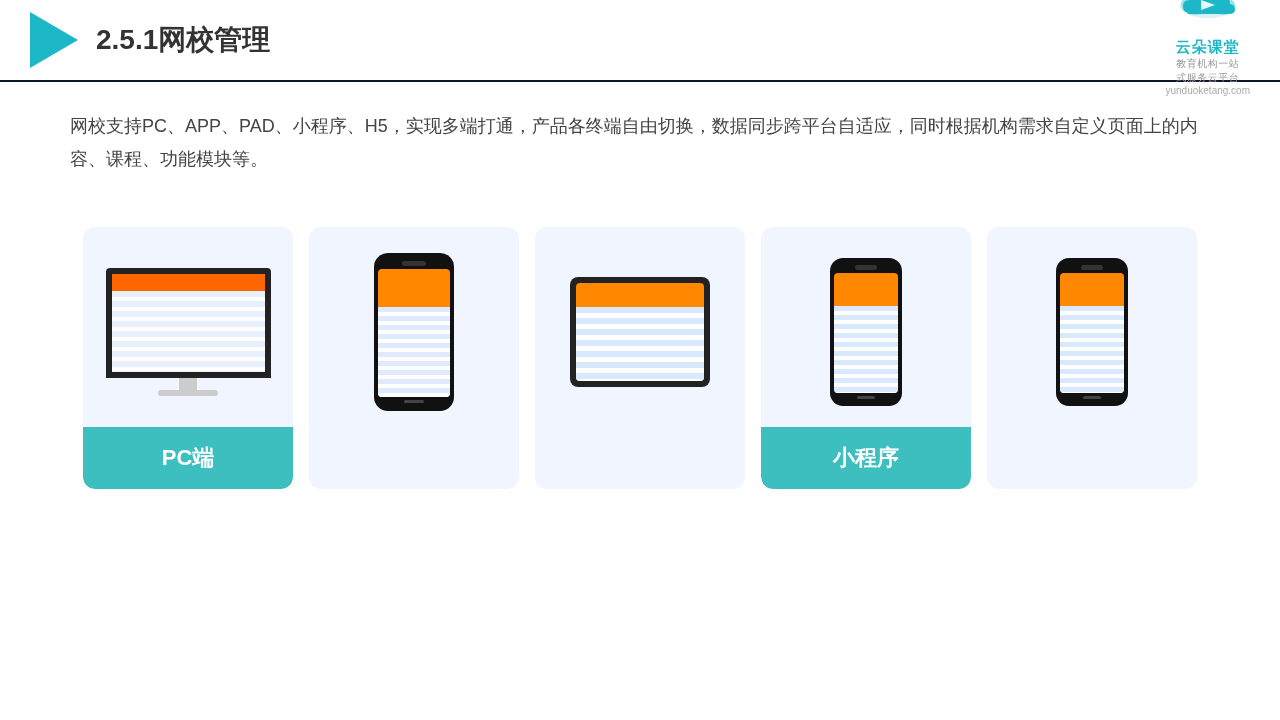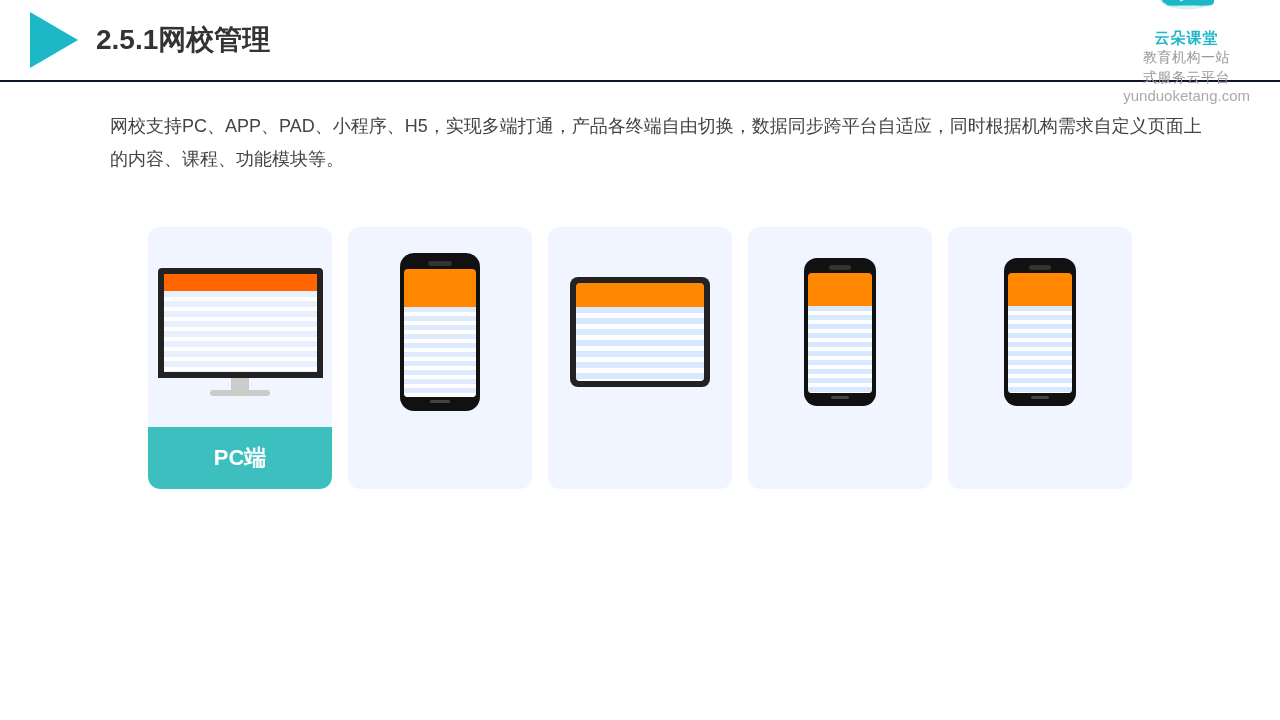--- a/index.html
+++ b/index.html
@@ -50,48 +50,48 @@
     .brand-name {
       font-size: 15px;
       color: #1db8c8;
       font-weight: bold;
       margin-top: 16px;
       letter-spacing: 1px;
       font-family: Liberation Serif, serif;
     }
 
     .brand-sub {
-      font-size: 14px;
+      font-size: 10px;
       color: #999;
       letter-spacing: 0.5px;
       text-align: center;
       line-height: 1.4;
     }
 
     
     .description {
-      padding: 28px 70px 20px 110px;
+      padding: 28px 70px 20px 70px;
       font-size: 18px;
       color: #444;
       line-height: 1.85;
     }
 
     
     .cards-container {
       display: flex;
       justify-content: center;
       gap: 16px;
       padding: 20px 50px;
       margin-top: 10px;
     }
 
     .card {
       background: #f0f5ff;
       border-radius: 12px;
-      width: 184px;
+      width: 210px;
       display: flex;
       flex-direction: column;
       align-items: flex-start;
       overflow: hidden;
       flex-shrink: 0;
     }
 
     .card-image-area {
       width: 100%;
       height: 200px;
@@ -294,21 +294,21 @@
       <ellipse cx="35" cy="22" rx="28" ry="12" fill="#1db8c8" opacity="0.18"></ellipse>
       <ellipse cx="22" cy="20" rx="14" ry="11" fill="#1db8c8" opacity="0.3"></ellipse>
       <ellipse cx="50" cy="22" rx="12" ry="9" fill="#1db8c8" opacity="0.3"></ellipse>
 
       <path d="M14,28 Q10,28 10,22 Q10,16 17,16 Q17,10 25,10 Q30,6 37,10 Q44,6 50,12 Q57,12 57,20 Q62,20 62,26 Q62,30 56,30 L18,30 Q14,30 14,28 Z" fill="#1db8c8"></path>
 
       <polygon points="28,16 28,26 42,21" fill="#fff" opacity="0.9"></polygon>
     </svg>
     <span class="brand-name">云朵课堂</span>
     <span class="brand-sub">教育机构一站<br>式服务云平台</span>
-    <span style="font-size:15px;color:#aaa;">yunduoketang.com</span>
+    <span style="font-size:10px;color:#aaa;">yunduoketang.com</span>
   </div>
 </div>
 
 <div class="description">
   <span>网校支持PC、APP、PAD、小程序、H5，实现多端打通，产品各终端自由切换，数据同步跨平台自适应，同时根据机构需求自定义页面上的内容、课程、功能模块等。</span>
 </div>
 
 <div class="cards-container">
 
   <div class="card">
@@ -343,20 +343,21 @@
   </div>
 
   <div class="card">
     <div class="card-image-area">
       <div class="phone-small">
         <div class="phone-small-notch"></div>
         <div class="phone-small-screen"></div>
         <div class="phone-small-home"></div>
       </div>
     </div>
+    <div class="card-label">小程序</div>
   </div>
 
   <div class="card">
     <div class="card-image-area">
       <div class="phone-small">
         <div class="phone-small-notch"></div>
         <div class="phone-small-screen"></div>
         <div class="phone-small-home"></div>
       </div>
     </div>

